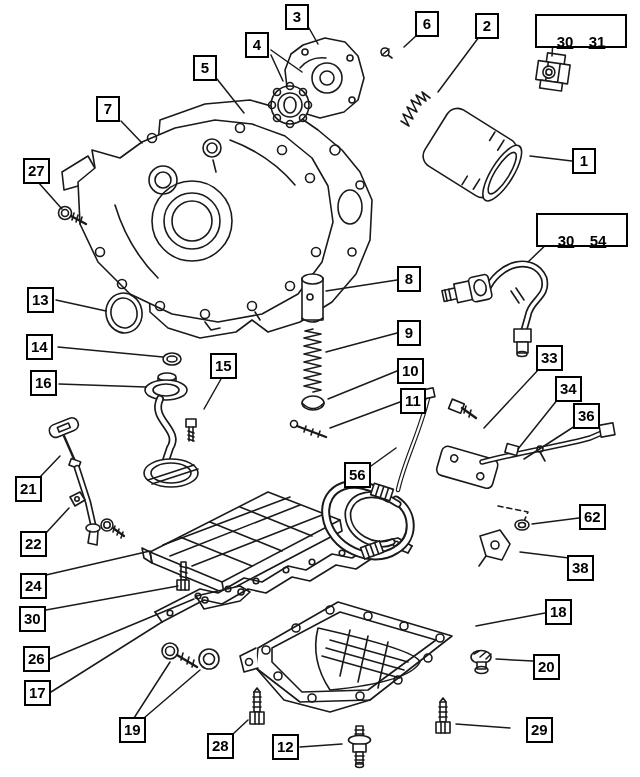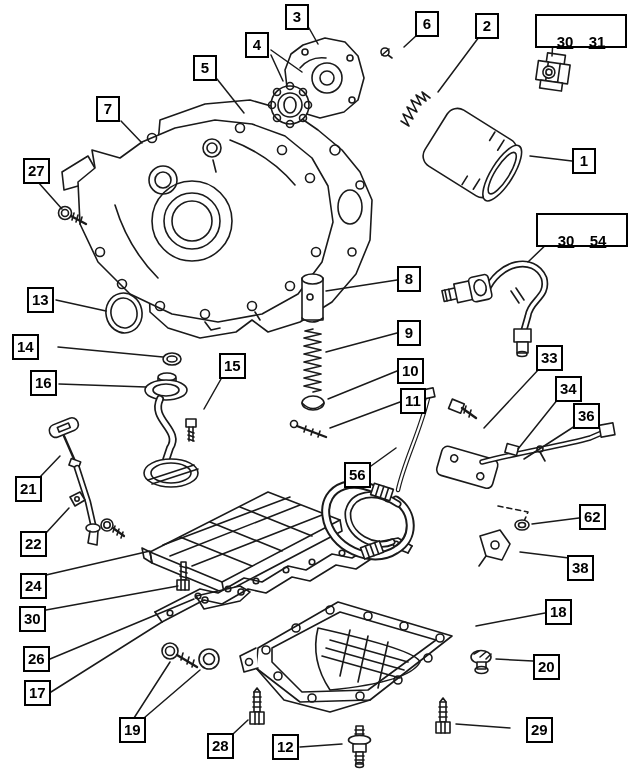--- a/index.html
+++ b/index.html
@@ -444,22 +444,22 @@
 <div class="co" style="left:96px;top:96px">7</div>
 <div class="co" style="left:572px;top:148px">1</div>
 <div class="co" style="left:23px;top:158px">27</div>
 <div class="co dual" style="left:536px;top:213px">
   <span class="cell">30</span>
   <span class="cell">54</span>
 </div>
 <div class="co" style="left:397px;top:266px">8</div>
 <div class="co" style="left:27px;top:287px">13</div>
 <div class="co" style="left:397px;top:320px">9</div>
-<div class="co" style="left:12px;top:334px">14</div>
-<div class="co" style="left:219px;top:353px">15</div>
+<div class="co" style="left:26px;top:334px">14</div>
+<div class="co" style="left:210px;top:353px">15</div>
 <div class="co" style="left:397px;top:358px">10</div>
 <div class="co" style="left:30px;top:370px">16</div>
 <div class="co" style="left:400px;top:388px">11</div>
 <div class="co" style="left:536px;top:345px">33</div>
 <div class="co" style="left:555px;top:376px">34</div>
 <div class="co" style="left:573px;top:403px">36</div>
 <div class="co" style="left:344px;top:462px">56</div>
 <div class="co" style="left:15px;top:476px">21</div>
 <div class="co" style="left:579px;top:504px">62</div>
 <div class="co" style="left:20px;top:531px">22</div>

